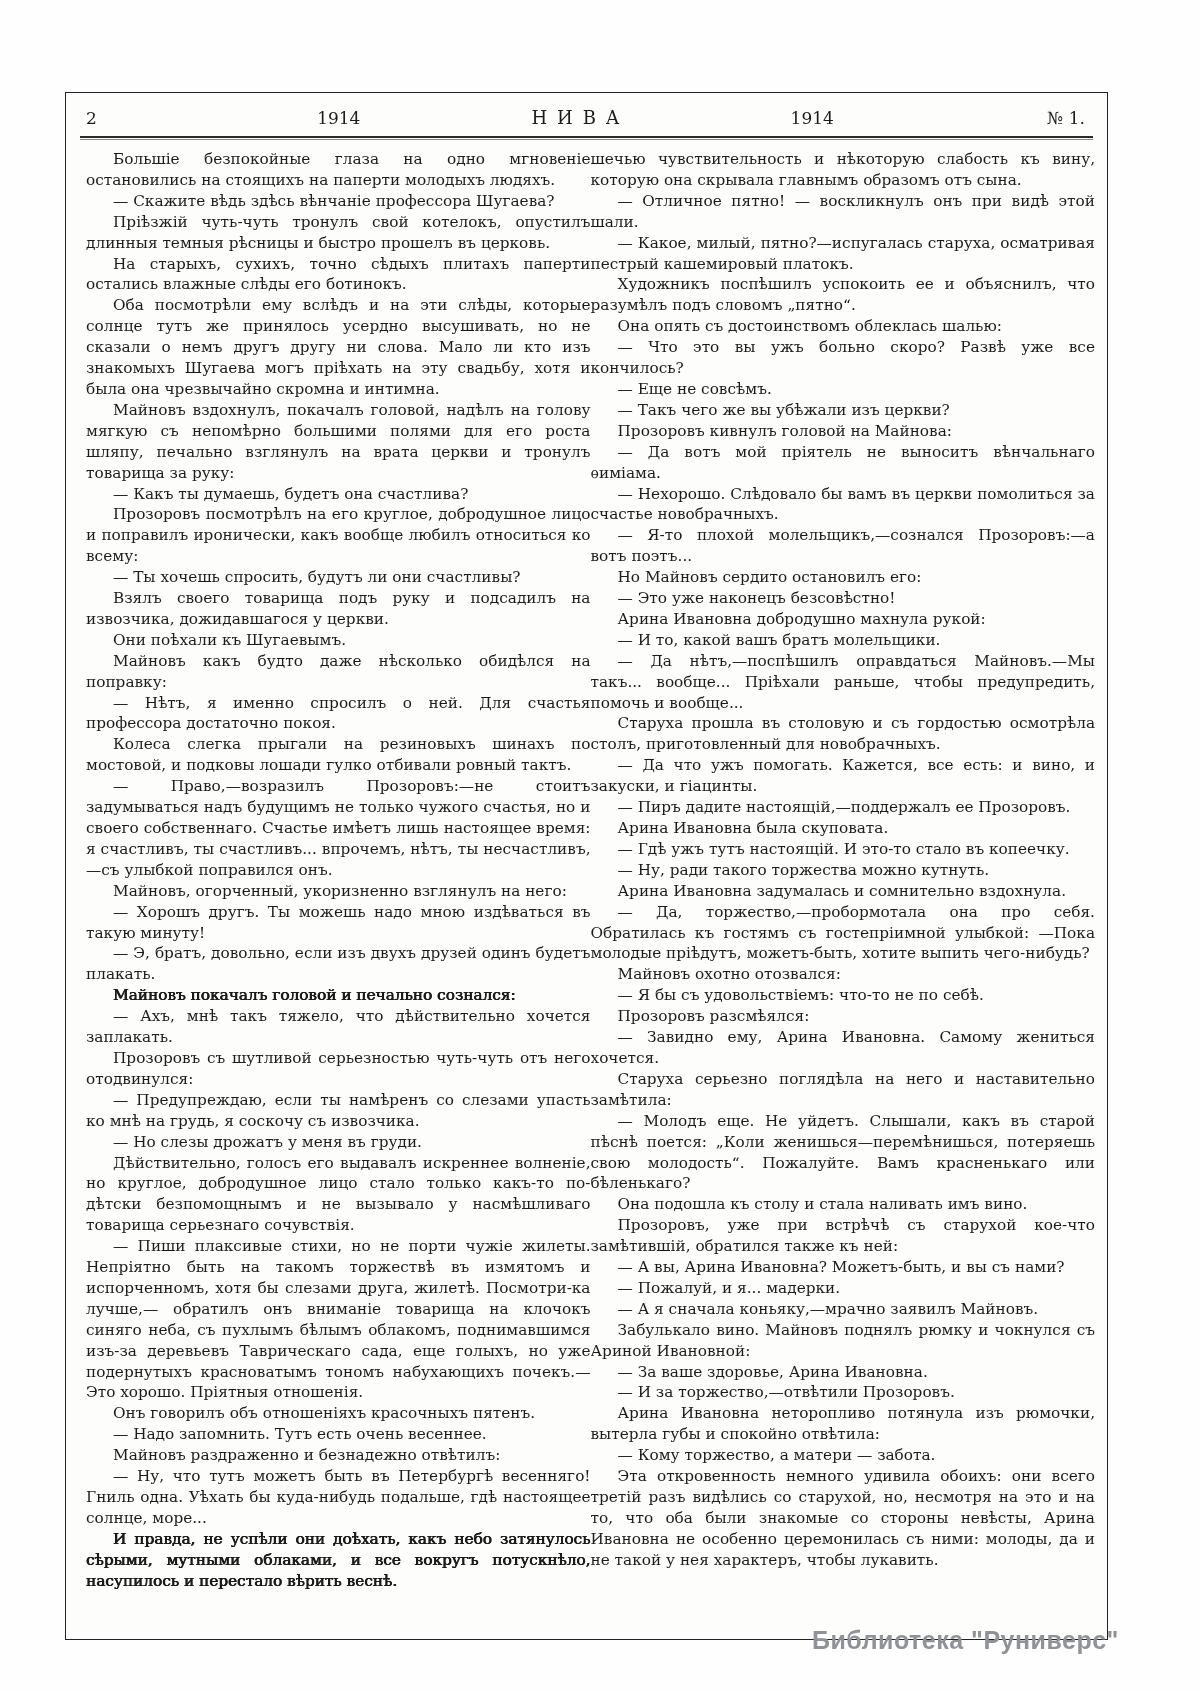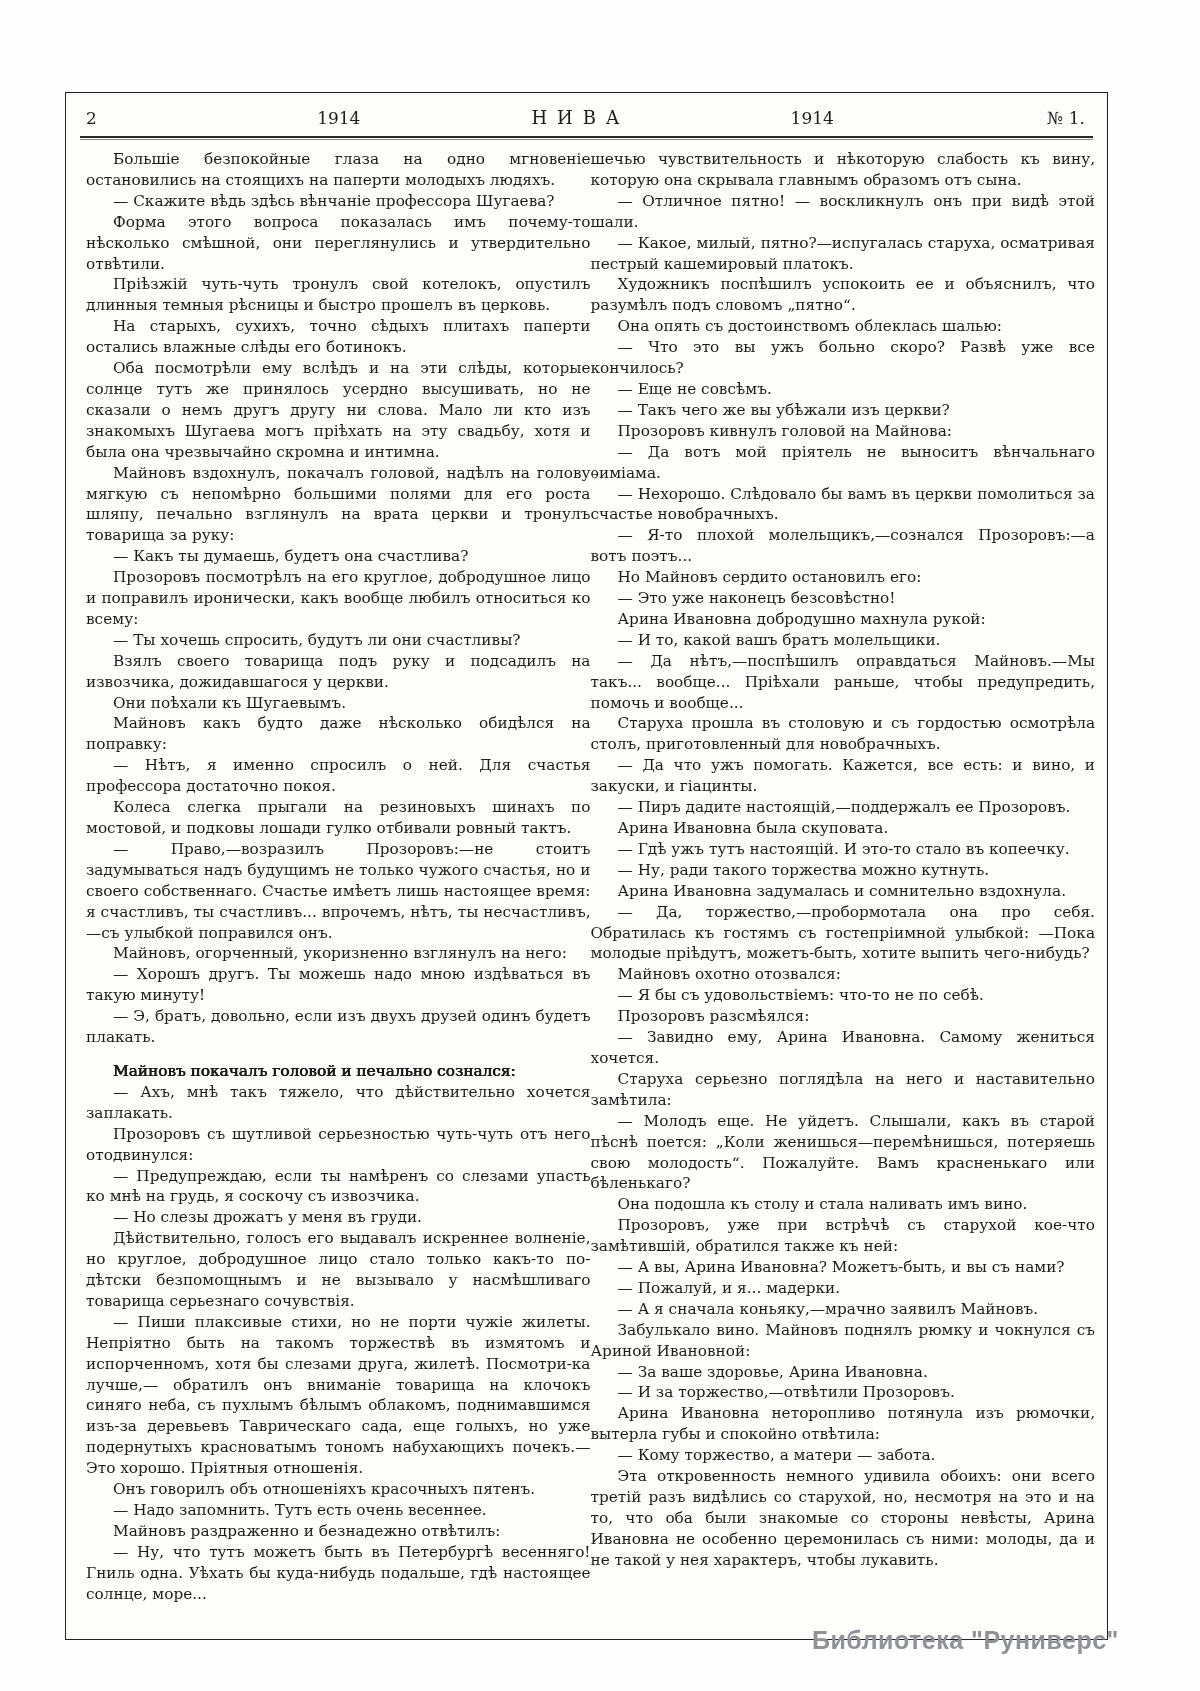--- a/index.html
+++ b/index.html
@@ -55,21 +55,21 @@
     overflow: hidden;
   }
   .column {
     overflow: hidden;
     font-size: 15.3px;
     line-height: 20.9px;
     text-align: justify;
   }
   .column p { margin: 0; text-indent: 27px; }
   .column p.continued { text-indent: 0; }
-  .column p.dark { text-shadow: 0.45px 0 0 #161616, -0.25px 0 0 #161616; margin-top: 13px; }
+  .column p.dark { text-shadow: 0.45px 0 0 #161616, -0.25px 0 0 #161616; }
   .watermark {
     position: absolute;
     left: 812px; top: 1626px;
     font-family: "Liberation Sans", "DejaVu Sans", sans-serif;
     font-size: 25px;
     font-weight: bold;
     letter-spacing: 0.5px;
     color: #8f9397;
     white-space: nowrap;
     z-index: 3;
@@ -85,21 +85,20 @@
       <span class="hcell hdr-year-left">1914</span>
       <span class="hcell masthead">НИВА</span>
       <span class="hcell hdr-year-right">1914</span>
       <span class="hcell hdr-issue">№ 1.</span>
     </div>
     <div class="header-rule"></div>
     <div class="text-columns">
       <div class="column">
           <p class="">Большіе безпокойные глаза на одно мгновеніе остановились на стоящихъ на паперти молодыхъ людяхъ.</p>
           <p class="">— Скажите вѣдь здѣсь вѣнчаніе профессора Шугаева?</p>
-          <p class="">Форма этого вопроса показалась имъ почему-то нѣсколько смѣшной, они переглянулись и утвердительно отвѣтили.</p>
           <p class="">Пріѣзжій чуть-чуть тронулъ свой котелокъ, опустилъ длинныя темныя рѣсницы и быстро прошелъ въ церковь.</p>
           <p class="">На старыхъ, сухихъ, точно сѣдыхъ плитахъ паперти остались влажные слѣды его ботинокъ.</p>
           <p class="">Оба посмотрѣли ему вслѣдъ и на эти слѣды, которые солнце тутъ же принялось усердно высушивать, но не сказали о немъ другъ другу ни слова. Мало ли кто изъ знакомыхъ Шугаева могъ пріѣхать на эту свадьбу, хотя и была она чрезвычайно скромна и интимна.</p>
           <p class="">Майновъ вздохнулъ, покачалъ головой, надѣлъ на голову мягкую съ непомѣрно большими полями для его роста шляпу, печально взглянулъ на врата церкви и тронулъ товарища за руку:</p>
           <p class="">— Какъ ты думаешь, будетъ она счастлива?</p>
           <p class="">Прозоровъ посмотрѣлъ на его круглое, добродушное лицо и поправилъ иронически, какъ вообще любилъ относиться ко всему:</p>
           <p class="">— Ты хочешь спросить, будутъ ли они счастливы?</p>
           <p class="">Взялъ своего товарища подъ руку и подсадилъ на извозчика, дожидавшагося у церкви.</p>
           <p class="">Они поѣхали къ Шугаевымъ.</p>
           <p class="">Майновъ какъ будто даже нѣсколько обидѣлся на поправку:</p>

